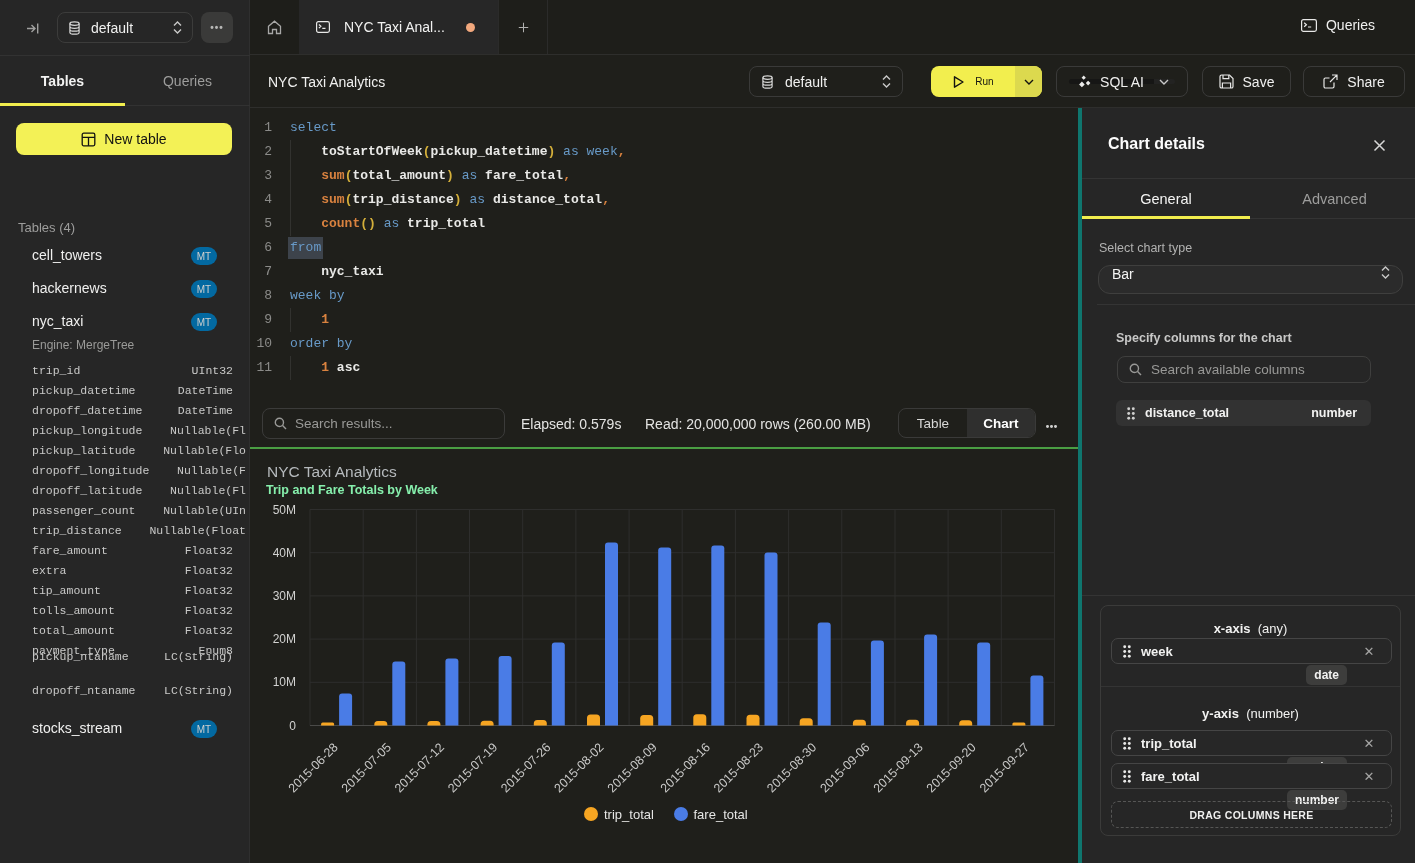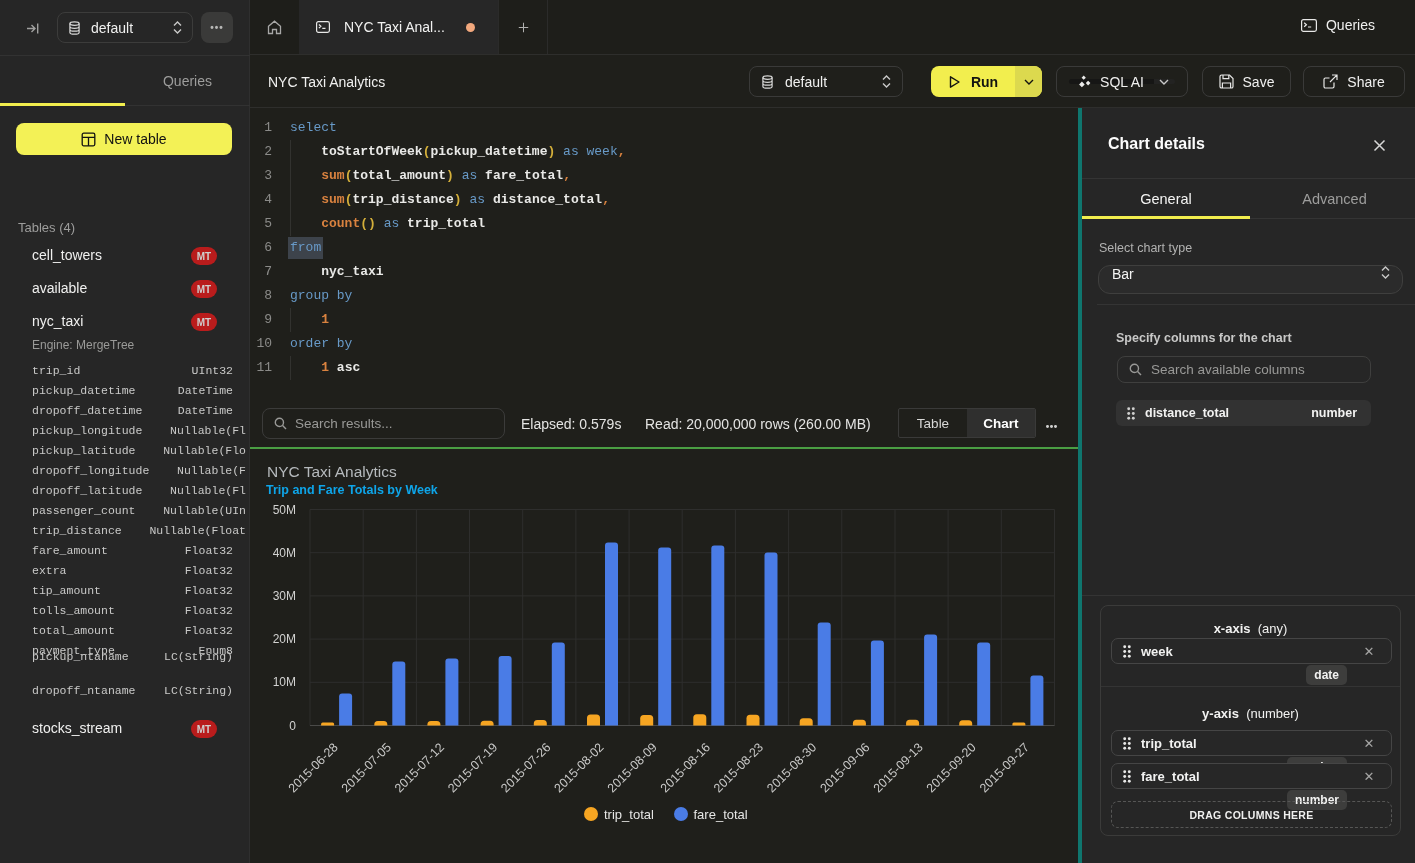--- a/index.html
+++ b/index.html
@@ -15,36 +15,36 @@
 #sb-tabs { left:0; top:56px; width:250px; height:50px; border-bottom:1px solid #323232; }
 #sb-tabs .t1 { left:0; top:0; width:125px; height:50px; display:flex; align-items:center; justify-content:center; font-size:14px; font-weight:bold; color:#f2f2f1; }
 #sb-tabs .t2 { left:125px; top:0; width:125px; height:50px; display:flex; align-items:center; justify-content:center; font-size:14px; color:#9d9d9c; }
 #sb-tabs .und { left:0; top:47px; width:125px; height:3px; background:#f2ee4e; }
 #newtable { left:16px; top:123px; width:216px; height:32px; background:#f3f156; border-radius:8px; display:flex; align-items:center; justify-content:center; color:#111; font-size:14px; gap:8px; }
 #sb-search { left:17px; top:172px; width:215px; height:29px; border:1px solid #3c3c3b; border-radius:8px; display:flex; align-items:center; }
 .ph { color:#999997; font-size:13px; }
 #tables-lb { left:18px; top:220px; font-size:13px; color:#9d9d9c; }
 .trow { left:0; width:250px; height:33px; }
 .trow .nm { position:absolute; left:32px; top:7px; font-size:14px; color:#f0f0ef; }
-.badge { position:absolute; left:191px; top:7px; width:26px; height:18px; background:#b91c1c; border-radius:9px; color:#cfcfce; font-size:10px; font-weight:bold; display:flex; align-items:center; justify-content:center; }
+.badge { position:absolute; left:191px; top:7px; width:26px; height:18px; background:#0369a1; border-radius:9px; color:#cfcfce; font-size:10px; font-weight:normal; display:flex; align-items:center; justify-content:center; }
 #engine { left:32px; top:338px; font-size:12px; color:#9a9a98; }
 .col { position:absolute; left:32px; width:214px; height:20px; font-family:"Liberation Mono",monospace; font-size:11.5px; color:#c9c9c8; white-space:nowrap; overflow:hidden; }
 .col .ty { position:absolute; right:0; top:0; }
 .col .ty.pad { right:13px; }
 
 #topstrip { left:250px; top:0; width:1165px; height:55px; background:#1e1e1a; border-bottom:1px solid #2e2e2c; }
 #ttab { left:299px; top:0; width:200px; height:54px; background:#272727; display:flex; align-items:center; }
 #tsep { left:498px; top:0; width:1px; height:54px; background:#2b2b2a; }
 #queriesbtn { right:40px; top:17px; display:flex; align-items:center; gap:9px; color:#f0f0ef; font-size:14px; }
 
 #toolbar { left:250px; top:55px; width:1165px; height:53px; border-bottom:1px solid #2e2e2c; background:#1f1f1b; }
 #qtitle { left:18px; top:19px; font-size:14px; color:#f0f0ef; }
 .tbtn { position:absolute; top:11px; height:31px; border:1px solid #3a3a39; border-radius:8px; display:flex; align-items:center; font-size:14px; color:#f0f0ef; }
 #rundd { left:681px; top:11px; width:111px; height:31px; background:#f2ee4e; border-radius:8px; display:flex; }
-#runmain { width:84px; height:31px; display:flex; align-items:center; justify-content:center; gap:10px; color:#141410; font-size:14px;font-weight:bold; }
+#runmain { width:84px; height:31px; display:flex; align-items:center; justify-content:center; gap:10px; color:#141410; font-size:10px; }
 #runcaret { width:27px; height:31px; background:#dcd94e; border-radius:0 8px 8px 0; display:flex; align-items:center; justify-content:center; }
 #sqlai { left:806px; width:132px; padding:12px; }
 #sqlai .m { width:105px; height:100%; display:flex; align-items:center; justify-content:center; gap:9px; background:#161615; border-radius:8px 0 0 8px; }
 #sqlai .c { width:26px; height:100%; background:#232322; border-radius:0 8px 8px 0; display:flex; align-items:center; justify-content:center; }
 #saveb { left:952px; width:89px; justify-content:center; gap:9px; }
 #shareb { left:1053px; width:102px; justify-content:center; gap:9px; }
 
 #editor { left:250px; top:108px; width:828px; height:296px; background:#1f1f1b; }
 .cl { position:absolute; left:0; width:828px; height:24px; line-height:24px; font-family:"Liberation Mono",monospace; font-size:13px; white-space:pre; }
 .cl .ln { position:absolute; left:0; top:0; width:22px; text-align:right; color:#8b8b89; }
@@ -52,30 +52,30 @@
 .kw { color:#689ac8; font-weight:normal; }
 .or { color:#d9823f; }
 .pa { color:#d4af3a; }
 .guide { position:absolute; width:1px; background:#32322f; }
 #wordsel { left:38px; top:129px; width:35px; height:22px; background:#3d434b; }
 
 #resbar { left:250px; top:404px; width:828px; height:43px; background:#1f1f1b; }
 #res-search { left:12px; top:4px; width:243px; height:31px; border:1px solid #3b3b3a; border-radius:8px; display:flex; align-items:center; }
 #elapsed { left:271px; top:12px; font-size:14px; color:#e4e4e3; }
 #readtx { left:395px; top:12px; font-size:14px; color:#e4e4e3; }
-#toggle { left:648px; top:4px; width:138px; height:30px; border:1px solid #3a3a39; border-radius:2px; overflow:hidden; display:flex; }
+#toggle { left:648px; top:4px; width:138px; height:30px; border:1px solid #3a3a39; border-radius:8px; overflow:hidden; display:flex; }
 #toggle .seg { height:100%; display:flex; align-items:center; justify-content:center; font-size:13.5px; }
 #toggle .s1 { width:68px; color:#d8d8d7; }
 #toggle .s2 { flex:1; background:#2f2f2e; color:#fff; font-weight:bold; }
 #dots3 { left:796px; top:21px; width:11px; display:flex; justify-content:space-between; }
 #dots3 i { width:2.8px; height:2.8px; border-radius:50%; background:#cfcfce; }
 
 #chartp { left:250px; top:447px; width:828px; height:416px; background:#1f1f1b; border-top:2.5px solid #4a9e43; }
 #ch-t1 { left:17px; top:14px; font-size:15.5px; color:#b6babd; }
-#ch-t2 { left:16px; top:34px; font-size:12.5px; font-weight:bold; color:#0ea5e9; }
+#ch-t2 { left:16px; top:34px; font-size:12.5px; font-weight:bold; color:#86efac; }
 .xl { font-size:12.5px; fill:#c8c8c7; font-family:"Liberation Sans",sans-serif; }
 .ylb { font-size:12px; fill:#d2d2d1; font-family:"Liberation Sans",sans-serif; }
 .leg { font-size:13px; fill:#e6e6e5; font-family:"Liberation Sans",sans-serif; }
 
 #rpanel { left:1078px; top:108px; width:380px; height:755px; background:#262626; border-left:4px solid #0f766e; }
 #rp-head { left:0; top:0; width:337px; height:71px; border-bottom:1px solid #343434; }
 #rp-title { left:26px; top:27px; font-size:16px; font-weight:bold; color:#fcfcfc; }
 #rp-tabs { left:0; top:71px; width:337px; height:40px; border-bottom:1px solid #343434; }
 #rp-tabs .g { left:0; top:0; width:168px; height:40px; display:flex; align-items:center; justify-content:center; font-size:14.5px; color:#f4f4f3; }
 #rp-tabs .a { left:168px; top:0; width:169px; height:40px; display:flex; align-items:center; justify-content:center; font-size:14.5px; color:#9d9d9c; }
@@ -110,37 +110,38 @@
           <path d="M1.9 2.6 V11.4 C1.9 12.4 3.96 13.2 6.5 13.2 C9.04 13.2 11.1 12.4 11.1 11.4 V2.6 M1.9 5.5 C1.9 6.5 3.96 7.3 6.5 7.3 C9.04 7.3 11.1 6.5 11.1 5.5 M1.9 8.4 C1.9 9.4 3.96 10.2 6.5 10.2 C9.04 10.2 11.1 9.4 11.1 8.4"></path>
         </svg>
     <span style="margin-left:10px;font-size:14px;color:#f0f0ef;">default</span>
     <svg class="ic" style="margin-left:auto;margin-right:10px" width="9" height="13" viewBox="0 0 9 13" fill="none" stroke="#c9c9c8" stroke-width="1.4">
           <path d="M1 4.5 L4.5 1 L8 4.5 M1 8.5 L4.5 12 L8 8.5"></path>
         </svg>
   </div>
   <div class="abs" id="sb-dots">•••</div>
 </div>
 <div class="abs" id="sb-tabs">
+  <div class="abs t1">Tables</div>
   <div class="abs t2">Queries</div>
   <div class="abs und"></div>
 </div>
 <div class="abs" id="newtable">
   <svg class="ic" width="15" height="15" viewBox="0 0 15 15" fill="none" stroke="#111" stroke-width="1.3">
         <rect x="1.2" y="1.2" width="12.6" height="12.6" rx="1.5"></rect>
         <path d="M1.2 5.3 H13.8 M7.5 5.3 V13.8"></path>
       </svg>
   <span>New table</span>
 </div>
 <div class="abs" id="tables-lb">Tables (4)</div>
 <div class="abs trow" style="top:240px">
       <span class="nm">cell_towers</span>
       <span class="badge">MT</span>
     </div>
 <div class="abs trow" style="top:273px">
-      <span class="nm">available</span>
+      <span class="nm">hackernews</span>
       <span class="badge">MT</span>
     </div>
 <div class="abs trow" style="top:306px">
       <span class="nm">nyc_taxi</span>
       <span class="badge">MT</span>
     </div>
 <div class="abs" id="engine">Engine: MergeTree</div>
 <div class="abs col" style="top:363.5px">trip_id<span class="ty pad">UInt32</span></div>
 <div class="abs col" style="top:383.5px">pickup_datetime<span class="ty pad">DateTime</span></div>
 <div class="abs col" style="top:403.5px">dropoff_datetime<span class="ty pad">DateTime</span></div>
@@ -248,21 +249,21 @@
   <div class="guide" style="left:40px;top:32px;height:96px;"></div>
   <div class="guide" style="left:40px;top:200px;height:24px;"></div>
   <div class="guide" style="left:40px;top:248px;height:24px;"></div>
   <div class="cl" style="top:8px"><span class="ln">1</span><span class="cd"><span class="kw">select</span></span></div>
   <div class="cl" style="top:32px"><span class="ln">2</span><span class="cd">    toStartOfWeek<span class="pa">(</span>pickup_datetime<span class="pa">)</span> <span class="kw">as week</span><span class="or">,</span></span></div>
   <div class="cl" style="top:56px"><span class="ln">3</span><span class="cd">    <span class="or">sum</span><span class="pa">(</span>total_amount<span class="pa">)</span> <span class="kw">as</span> fare_total<span class="or">,</span></span></div>
   <div class="cl" style="top:80px"><span class="ln">4</span><span class="cd">    <span class="or">sum</span><span class="pa">(</span>trip_distance<span class="pa">)</span> <span class="kw">as</span> distance_total<span class="or">,</span></span></div>
   <div class="cl" style="top:104px"><span class="ln">5</span><span class="cd">    <span class="or">count</span><span class="pa">()</span> <span class="kw">as</span> trip_total</span></div>
   <div class="cl" style="top:128px"><span class="ln">6</span><span class="cd"><span class="kw">from</span></span></div>
   <div class="cl" style="top:152px"><span class="ln">7</span><span class="cd">    nyc_taxi</span></div>
-  <div class="cl" style="top:176px"><span class="ln">8</span><span class="cd"><span class="kw">group by</span></span></div>
+  <div class="cl" style="top:176px"><span class="ln">8</span><span class="cd"><span class="kw">week by</span></span></div>
   <div class="cl" style="top:200px"><span class="ln">9</span><span class="cd">    <span class="or">1</span></span></div>
   <div class="cl" style="top:224px"><span class="ln">10</span><span class="cd"><span class="kw">order by</span></span></div>
   <div class="cl" style="top:248px"><span class="ln">11</span><span class="cd">    <span class="or">1</span> asc</span></div>
 </div>
 
 <div class="abs" id="resbar">
   <div class="abs" id="res-search">
     <svg class="ic" style="margin-left:11px" width="13" height="13" viewBox="0 0 13 13" fill="none" stroke="#999997" stroke-width="1.4">
           <circle cx="5.4" cy="5.4" r="4.1"></circle>
           <path d="M8.6 8.6 L12 12"></path>

